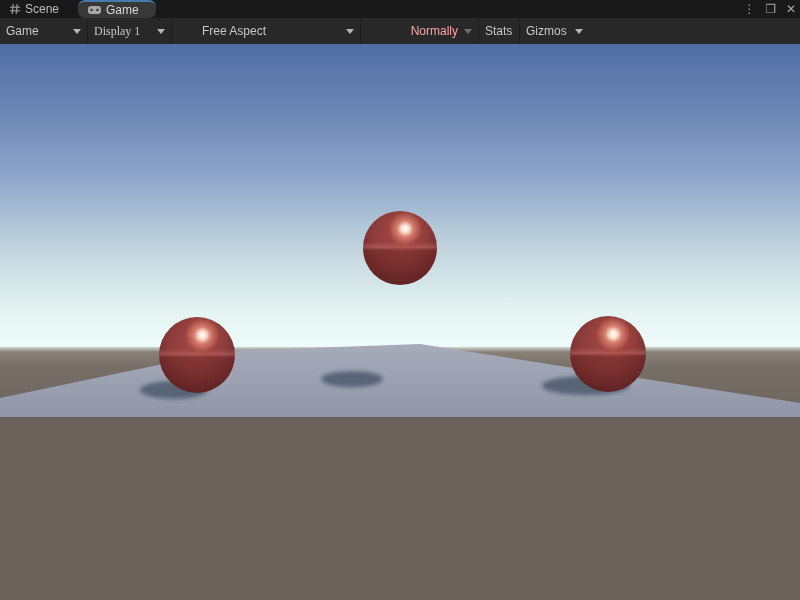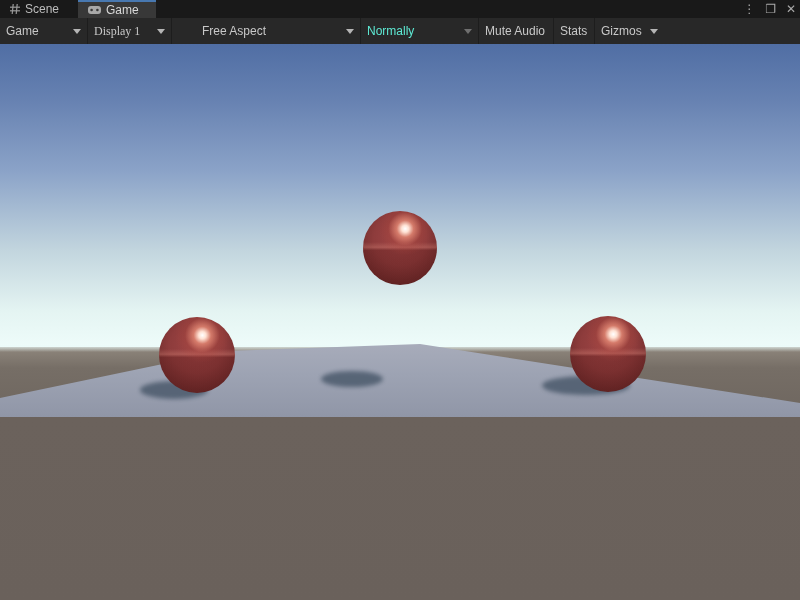--- a/index.html
+++ b/index.html
@@ -3,21 +3,21 @@
 <meta charset="utf-8">
 <style>
   * { margin:0; padding:0; box-sizing:border-box; }
   html,body { width:800px; height:600px; overflow:hidden; background:#181818;
               font-family:"Liberation Sans", sans-serif; }
 
   
   .tabbar { position:absolute; left:0; top:0; width:800px; height:18px;
             background:#191919; }
   .tab { position:absolute; top:0; height:18px; display:flex; align-items:center;
-         gap:5px; font-size:12px; color:#bdbdbd; padding:8px 10px; cursor:default; }
+         gap:5px; font-size:12px; color:#bdbdbd; padding:8px 10px; cursor:default;border-radius:7px; }
   .tab.scene { left:0; width:78px; }
   .tab.game  { left:78px; width:78px; background:#383838; color:#d8d8d8;
                border-top:2px solid var(--accent,#4878b0); }
   .tab svg { flex:0 0 auto; }
 
   .win-controls { position:absolute; right:4px; top:0; height:18px;
                   display:flex; align-items:center; gap:10px; color:#aaaaaa; }
   .win-controls span { font-size:12px; line-height:18px; cursor:default; }
 
   
@@ -25,21 +25,21 @@
              background:#282828; display:flex; align-items:stretch;
              font-size:12px; color:#c8c8c8; }
   .titem { display:flex; align-items:center; border-right:1px solid #1d1d1d;
            padding:0 6px; position:relative; cursor:default; }
   .titem .lbl { flex:1; white-space:nowrap; overflow:hidden; }
   .arrow { width:0; height:0; border-left:4px solid transparent;
            border-right:4px solid transparent; border-top:5px solid #b5b5b5;
            margin-left:6px; flex:0 0 auto; }
   .arrow.dim { border-top-color:#6f6f6f; }
   .w-game { width:88px; } .w-display { width:84px;font-family:Liberation Serif, serif; } .w-aspect { width:165px;margin-left:24px; }
-  .w-scale { width:160px; } .w-playmode { width:118px; color:#5eead4; }
+  .w-scale { width:160px; } .w-playmode { width:118px; color:#fca5a5;text-align:right; }
   .w-mute { width:75px; } .w-stats { width:41px; }
   .w-gizmos { width:69px; border-right:none; }
 
   .slider { display:flex; align-items:center; margin:0 8px 0 10px; flex:1; }
   .slider .knob { width:10px; height:10px; border-radius:50%; background:#b4b4b4; }
   .slider .track { height:2px; background:#6e6e6e; flex:1; border-radius:1px; }
 
   
   .viewport { position:absolute; left:0; top:44px; width:800px; height:556px;
               overflow:hidden; background:#6a615b; }
@@ -115,23 +115,20 @@
     <span class="arrow"></span>
   </div>
   <div class="titem w-aspect">
     <span class="lbl">Free Aspect</span>
     <span class="arrow"></span>
   </div>
   <div class="titem w-playmode">
     <span class="lbl">Normally</span>
     <span class="arrow dim"></span>
   </div>
-  <div class="titem w-mute">
-    <span class="lbl">Mute Audio</span>
-  </div>
   <div class="titem w-stats">
     <span class="lbl">Stats</span>
   </div>
   <div class="titem w-gizmos">
     <span class="lbl">Gizmos</span>
     <span class="arrow"></span>
   </div>
 </div>
 
 <div class="viewport">

